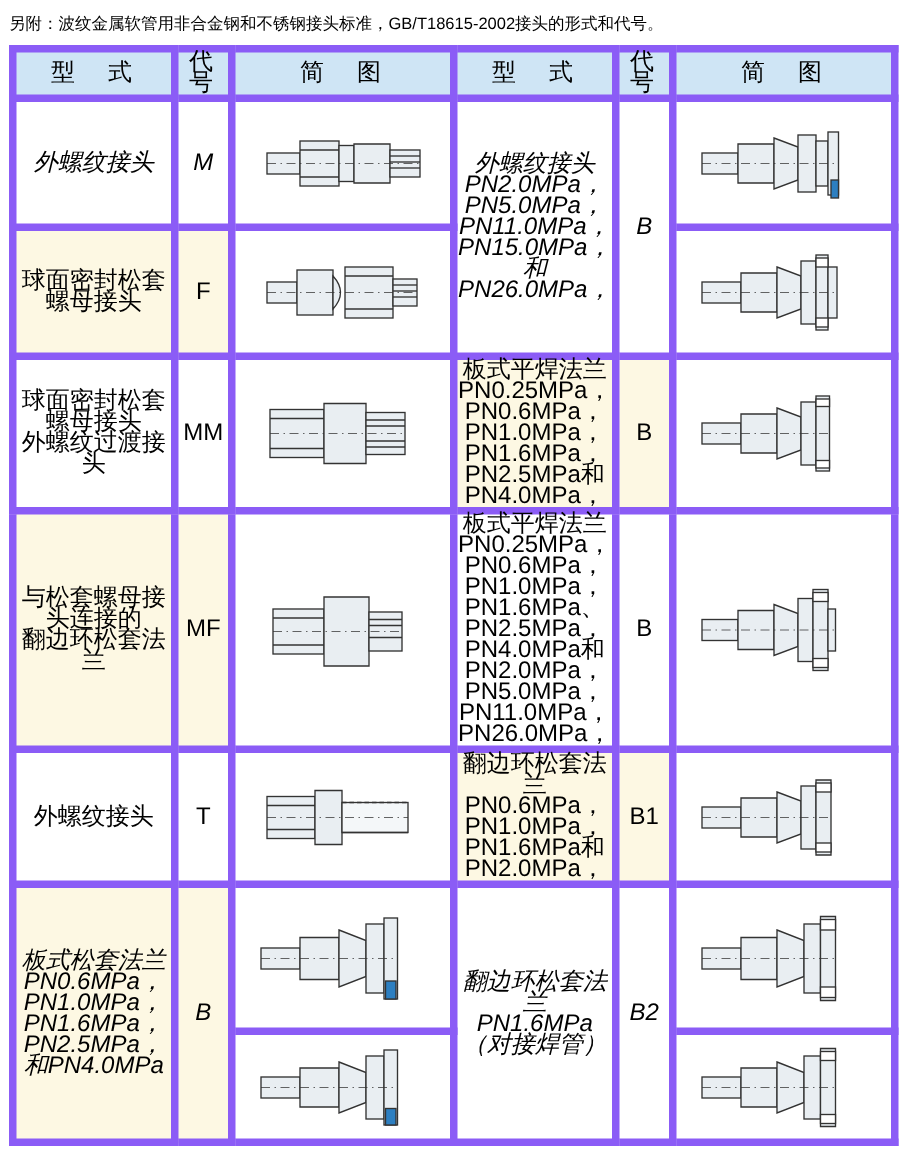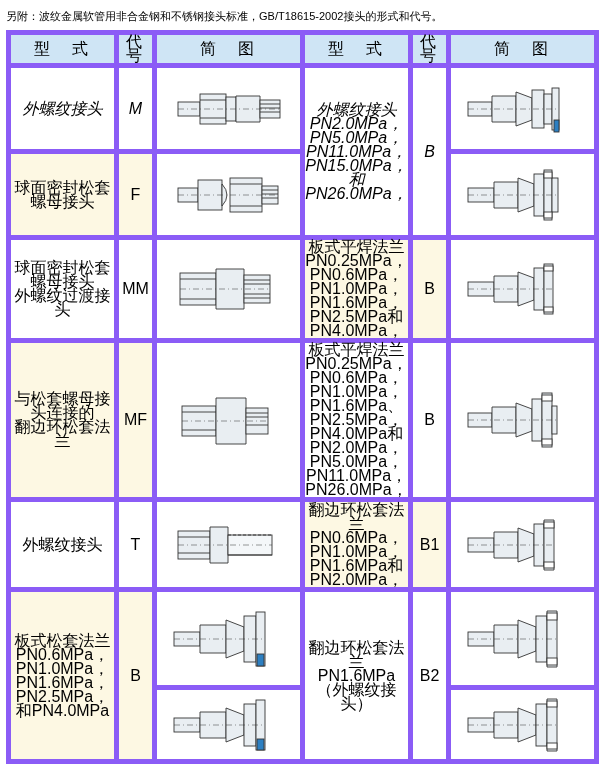--- a/index.html
+++ b/index.html
@@ -343,21 +343,21 @@
                 <path d="M86 11 L96 11 L96 61 L86 61 Z"></path>
                 <rect x="86" y="13" width="10" height="6" fill="#ffffff"></rect>
                 <rect x="86" y="53" width="10" height="6" fill="#ffffff"></rect>
                 <line x1="10" y1="36" x2="96" y2="36" stroke-dasharray="6,3,1,3" stroke-width="0.5"></line>
               </g>
             </svg>
           </div>
         </td>
       </tr>
 
-      <tr style="height:98px;">
+      <tr style="height:98px;font-style:italic;">
         <td class="type yellow" rowspan="2">
           <span class="line">板式松套法兰</span>
           <span class="line">PN0.6MPa，PN1.0MPa，</span>
           <span class="line">PN1.6MPa，PN2.5MPa，</span>
           <span class="line">和PN4.0MPa</span>
         </td>
         <td class="code yellow" rowspan="2">B</td>
         <td class="fig">
           <div class="fig-wrap">
             <svg width="130" height="80" viewBox="0 0 130 80">
@@ -368,21 +368,21 @@
                 <rect x="80" y="17" width="12" height="46"></rect>
                 <rect x="92" y="13" width="9" height="54"></rect>
                 <rect x="93" y="55" width="7" height="12" fill="#2d7fc1"></rect>
                 <line x1="10" y1="40" x2="101" y2="40" stroke-dasharray="6,3,1,3" stroke-width="0.5"></line>
               </g>
             </svg>
           </div>
         </td>
         <td class="type white" rowspan="2">
           <span class="line">翻边环松套法兰</span>
-          <span class="line">PN1.6MPa（外螺纹接头）</span>
+          <span class="line">PN1.6MPa（对接焊管）</span>
         </td>
         <td class="code white" rowspan="2">B2</td>
         <td class="fig">
           <div class="fig-wrap">
             <svg width="130" height="80" viewBox="0 0 130 80">
               <g stroke="#333" fill="#e9eef2" stroke-width="0.9">
                 <rect x="10" y="33" width="26" height="14"></rect>
                 <path d="M36 26 L60 26 L60 54 L36 54 Z"></path>
                 <path d="M60 21 L78 28 L78 52 L60 59 Z"></path>
                 <rect x="78" y="17" width="11" height="46"></rect>

